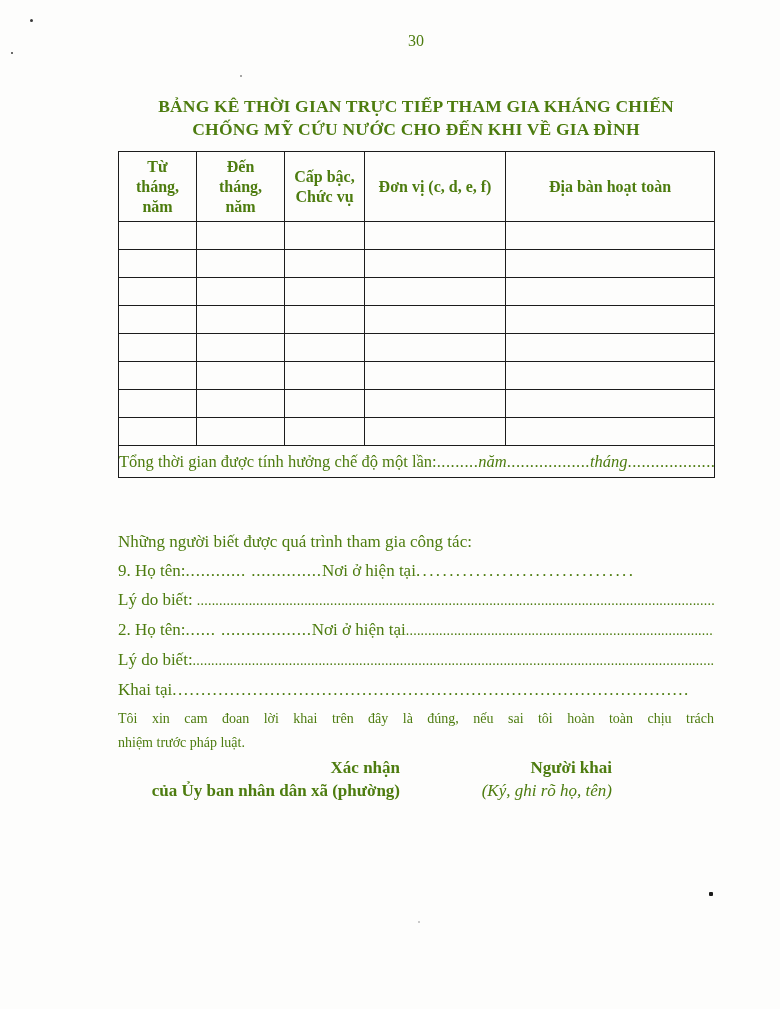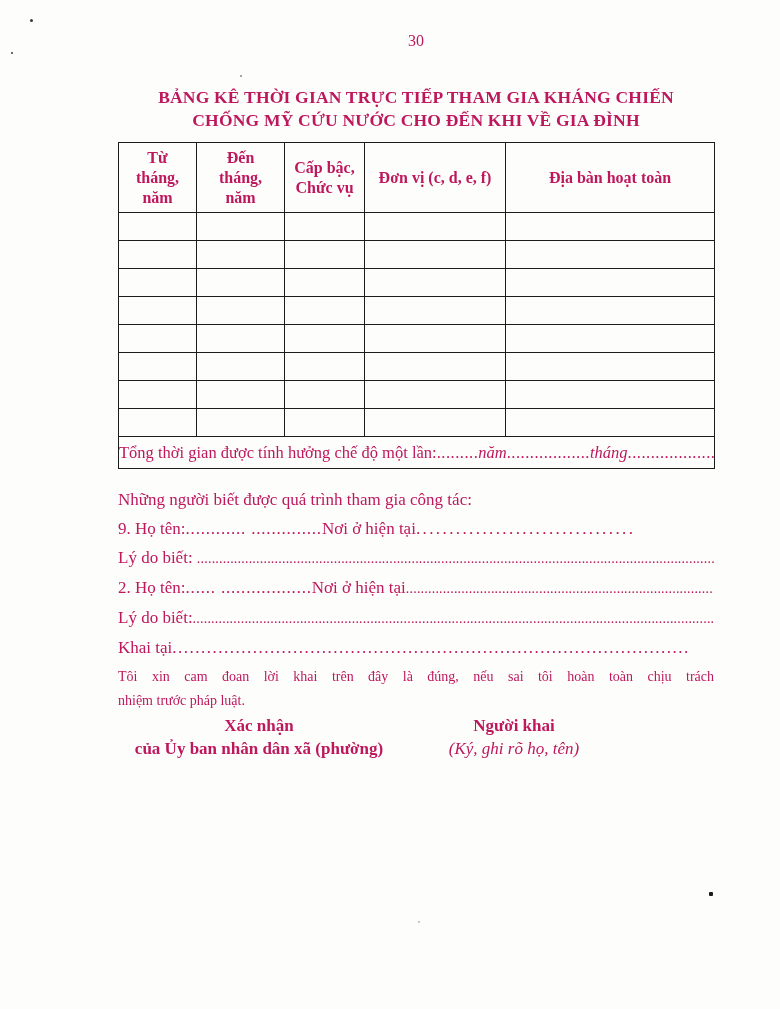--- a/index.html
+++ b/index.html
@@ -1,29 +1,29 @@
 <!DOCTYPE html>
 <html><head>
 <meta charset="utf-8">
 <style>
   html,body { margin:0; padding:0; background:#e8e8e8; }
   .page {
     position:relative;
     width:780px; height:1009px;
     background:#fdfdfc;
     font-family:"Liberation Serif","DejaVu Serif",serif;
-    color:#be185d;
+    color:#4d7c0f;
     overflow:hidden;
   }
   .content { position:absolute; left:118px; top:0; width:596px; }
 
   .page-number { margin-top:32px; text-align:center; font-size:16px; line-height:18px; }
 
   .doc-title {
-    margin-top:36px; text-align:center;
+    margin-top:45px; text-align:center;
     font-weight:bold; font-size:17.5px; line-height:23px;
     letter-spacing:0.2px;
   }
 
   table.kk {
     margin-top:10px; width:596px;
     border-collapse:collapse; table-layout:fixed;
   }
   table.kk th, table.kk td {
     border:1.6px solid #1c1c1c;
@@ -43,28 +43,28 @@
   }
   .ital { font-style:italic; }
 
   
   .dm { letter-spacing:0.5px; }                    
   .dw { letter-spacing:0.8px; }                    
   .dx { letter-spacing:2.4px; }                    
   .dk { letter-spacing:1.5px; }                    
   .df { font-size:14px; letter-spacing:0.2px; }    
 
-  .fill-lines { margin-top:16px; font-size:17px; }
+  .fill-lines { margin-top:49px; font-size:17px; }
   .fline { line-height:29px; white-space:nowrap; overflow:hidden; width:596px; }
 
   .declaration { margin-top:3px; font-size:14px; line-height:24px; }
   .decl-1 { text-align:justify; text-align-last:justify; }
 
   .sig-row { display:flex; margin-top:2px; }
-  .sig-block { text-align:center; font-size:17px; line-height:22.5px; }
+  .sig-block { text-align:right; font-size:17px; line-height:22.5px; }
   .sig-left  { width:282px; }
   .sig-right { width:196px; margin-left:16px; }
   .sig-bold { font-weight:bold; display:block; }
   .sig-note { font-style:italic; font-size:17px; display:block; }
 
   .speck { position:absolute; background:#3a3a3a; border-radius:50%; }
 </style>
 </head>
 <body>
 

